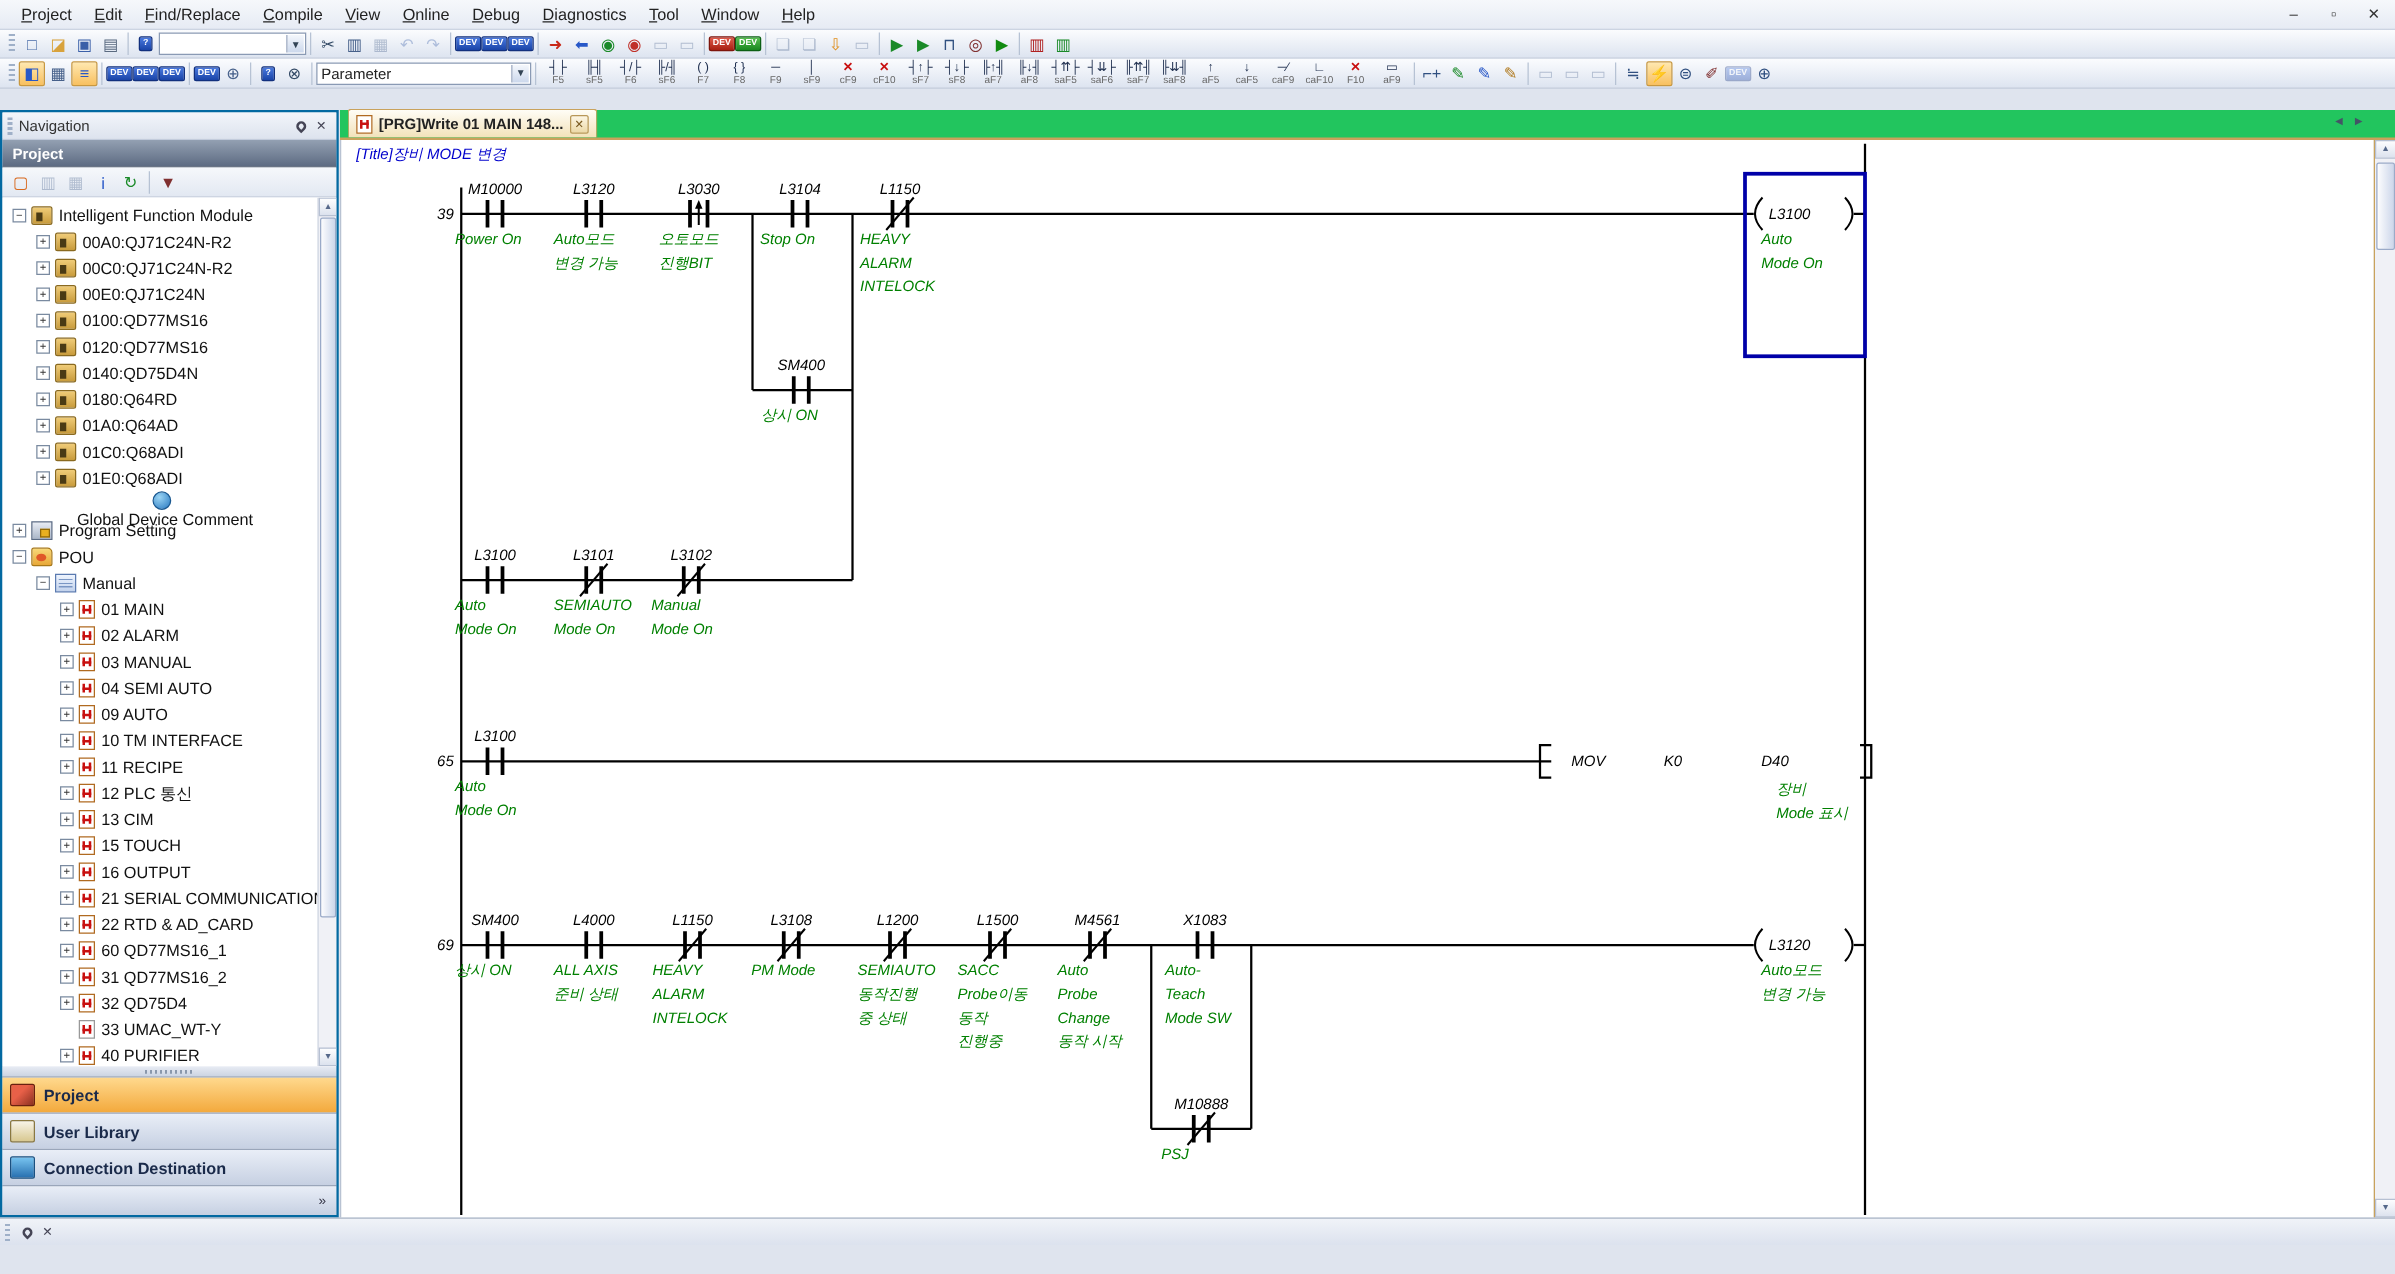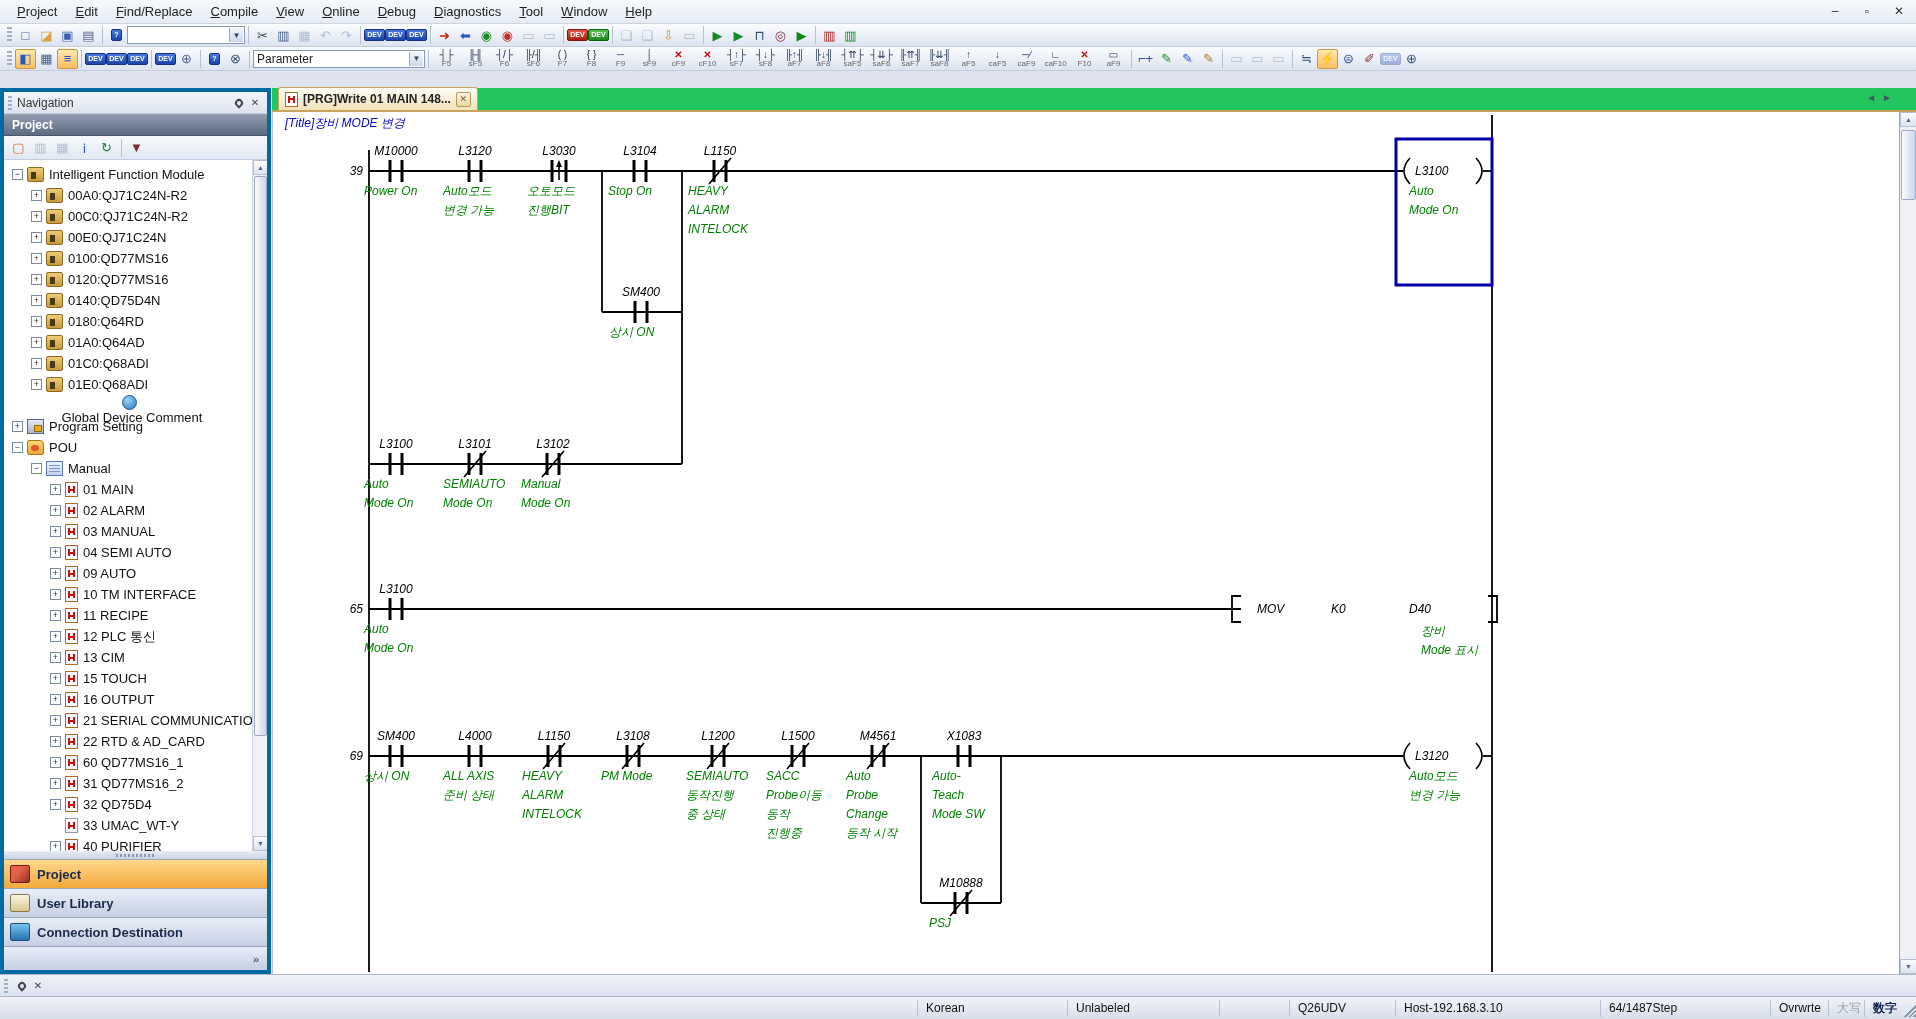--- a/index.html
+++ b/index.html
@@ -42,21 +42,21 @@
     justify-content:center; flex:none; cursor:default; }
   .lad-btn .lg { font-size:10px; line-height:11px; color:#203050; white-space:nowrap; }
   .lad-btn .lc { font-size:8px; line-height:8px; color:#666; }
   .lad-btn.red .lg { color:#c81010; font-weight:bold; }
 
   
   #workspace { position:absolute; left:0; top:71px; width:100%; height:903px; }
 
   
   #nav-panel { position:absolute; left:0; top:17px; width:271px; bottom:0;
-    background:#f2f4f8; border:4px solid #0369a1; display:flex; flex-direction:column; }
+    background:#f2f4f8; border:2px solid #0369a1; display:flex; flex-direction:column; }
   #nav-header { height:22px; background:linear-gradient(#f2f5fa,#dde3ee);
     border-bottom:1px solid #c3ccdc; display:flex; align-items:center; padding:0 4px; }
   #nav-header .grip { width:4px; height:14px; margin-right:5px;
     background:repeating-linear-gradient(#9fb0c8 0 2px, transparent 2px 4px); }
   #nav-title { font-size:12px; color:#333; flex:1; }
   .small-tool { width:16px; height:15px; font-size:10px; color:#445; display:flex;
     align-items:center; justify-content:center; }
   .pinico { display:inline-block; width:8px; height:8px; border:2px solid #445;
     border-radius:50% 50% 50% 0; transform:rotate(-45deg); }
   #project-bar { height:22px; background:linear-gradient(#93a0b2,#5d6b82);
@@ -829,27 +829,14 @@
   </div>
 
   <div id="output-bar">
     <div class="grip"></div>
     <div class="small-tool">
         <span class="pinico"></span>
       </div>
     <div class="small-tool">✕</div>
   </div>
 
-  <div id="statusbar">
-      <div class="st-seg first"></div>
-      <div class="st-seg" style="width: 150px;">Korean</div>
-      <div class="st-seg" style="width: 152px;">Unlabeled</div>
-      <div class="st-seg" style="width: 70px;"></div>
-      <div class="st-seg" style="width: 106px;">Q26UDV</div>
-      <div class="st-seg" style="width: 205px;">Host-192.168.3.10</div>
-      <div class="st-seg" style="width: 170px;">64/1487Step</div>
-      <div class="st-seg" style="width: 58px;">Ovrwrte</div>
-      <div class="st-seg dim" style="width: 36px;">大写</div>
-      <div class="st-seg strong" style="width: 38px;">数字</div>
-      <div id="st-grip"></div>
-    </div>
 
 </div>
 
 </body></html>

